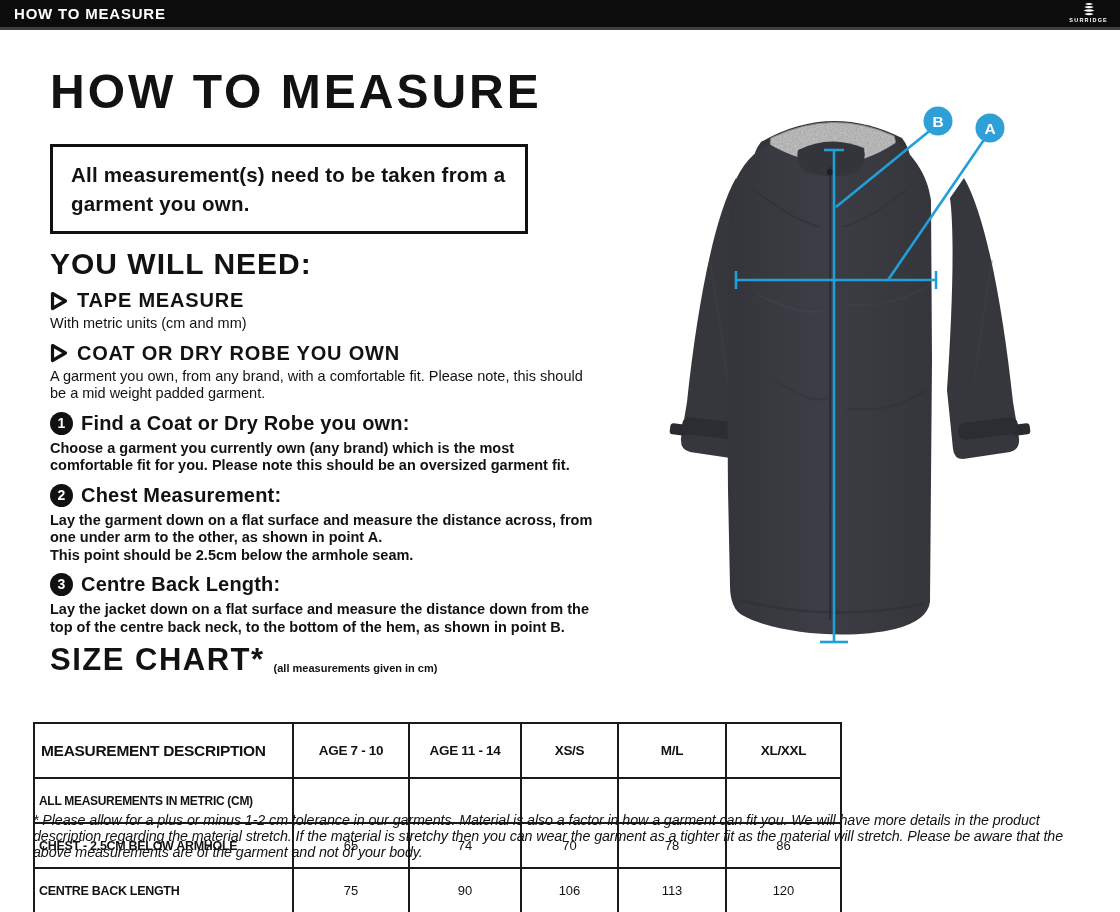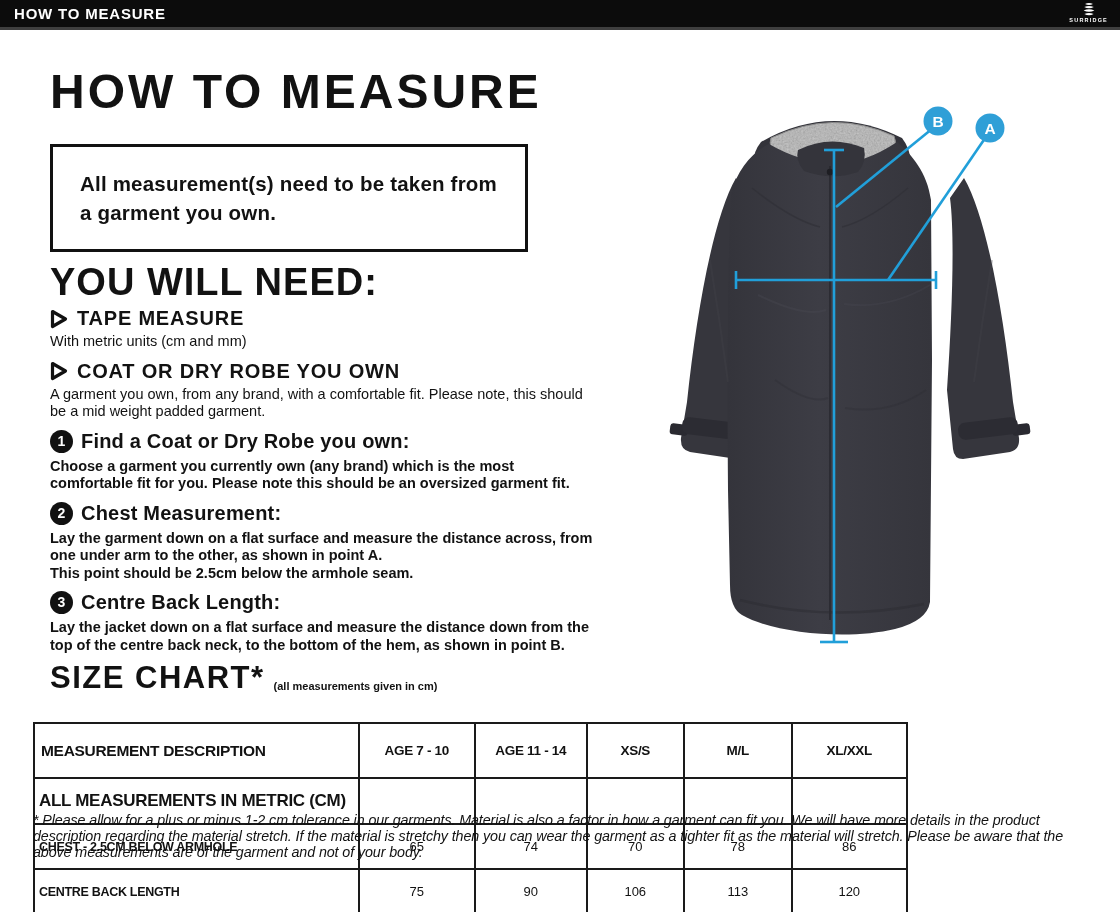--- a/index.html
+++ b/index.html
@@ -11,22 +11,22 @@
           border-bottom:3px solid #3f3f3f;display:flex;align-items:center;justify-content:space-between;}
   .topbar-title{color:#ffffff;font-size:15px;font-weight:bold;letter-spacing:.8px;padding-left:14px;}
   .brand{display:flex;flex-direction:column;align-items:center;padding-right:12px;line-height:1;}
   .brand-mark{display:block;}
   .brand-name{color:#ffffff;font-size:5.5px;font-weight:bold;letter-spacing:1.2px;margin-top:1px;}
 
   
   .left-col{position:absolute;left:50px;top:58px;width:562px;}
   .h1{font-size:48px;font-weight:bold;letter-spacing:3px;line-height:52px;margin:8px 0 0;}
   .note-box{margin-top:26px;border:3px solid #111;padding:9px 14px;width:444px;}
-  .note-box p{margin:13px;font-size:20.5px;font-weight:bold;line-height:29px;letter-spacing:.2px;}
-  .ywn{font-size:38px;font-weight:bold;letter-spacing:1px;line-height:32px;margin:14px 0 0;}
+  .note-box p{margin:4px;font-size:20.5px;font-weight:bold;line-height:29px;letter-spacing:.2px;}
+  .ywn{font-size:30px;font-weight:bold;letter-spacing:1px;line-height:32px;margin:14px 0 0;}
 
   .need-item{display:flex;align-items:center;margin-top:9px;}
   .tri-icon{width:18px;height:20px;margin-right:9px;flex:0 0 auto;display:block;}
   .need-title{font-size:20px;font-weight:bold;letter-spacing:.8px;}
   .need-desc{margin:3px 0 0;font-size:14.5px;font-weight:normal;line-height:17.5px;width:545px;}
 
   .step-head{display:flex;align-items:center;margin-top:9px;}
   .step-num{width:23px;height:23px;border-radius:50%;background:#111;color:#fff;font-size:14px;
             font-weight:bold;line-height:23px;text-align:center;margin-right:8px;flex:0 0 auto;}
   .step-title{font-size:20px;font-weight:bold;letter-spacing:.2px;}
@@ -40,21 +40,21 @@
   .diagram{position:absolute;left:640px;top:60px;width:430px;height:615px;}
 
   
   .chart{position:absolute;left:33px;top:722px;border-collapse:collapse;table-layout:fixed;}
   .chart td,.chart th{border:2px solid #1a1a1a;padding:12px;vertical-align:middle;overflow:hidden;white-space:nowrap;}
   .chart th{height:29px;font-weight:bold;letter-spacing:-.3px;}
   .chart th.c0{font-size:15.5px;text-align:left;padding-left:6px;}
   .chart th.cn{font-size:13.5px;text-align:center;margin-top:12px;}
   .chart td{height:19px;font-size:13px;text-align:center;}
   .chart td.rowlabel{font-size:12.5px;font-weight:bold;text-align:left;padding-left:4px;letter-spacing:-.3px;}
-  .chart tr.metric td.rowlabel{font-size:17px;}
+  .chart tr.metric td.rowlabel{font-size:12px;}
 
   
   .footnote{position:absolute;left:33px;top:812px;width:1062px;margin:0;
             font-size:14.3px;font-weight:normal;font-style:italic;line-height:16.2px;letter-spacing:-.1px;}
 </style>
 </head>
 <body>
 
 <header class="topbar">
   <span class="topbar-title">HOW TO MEASURE</span>

